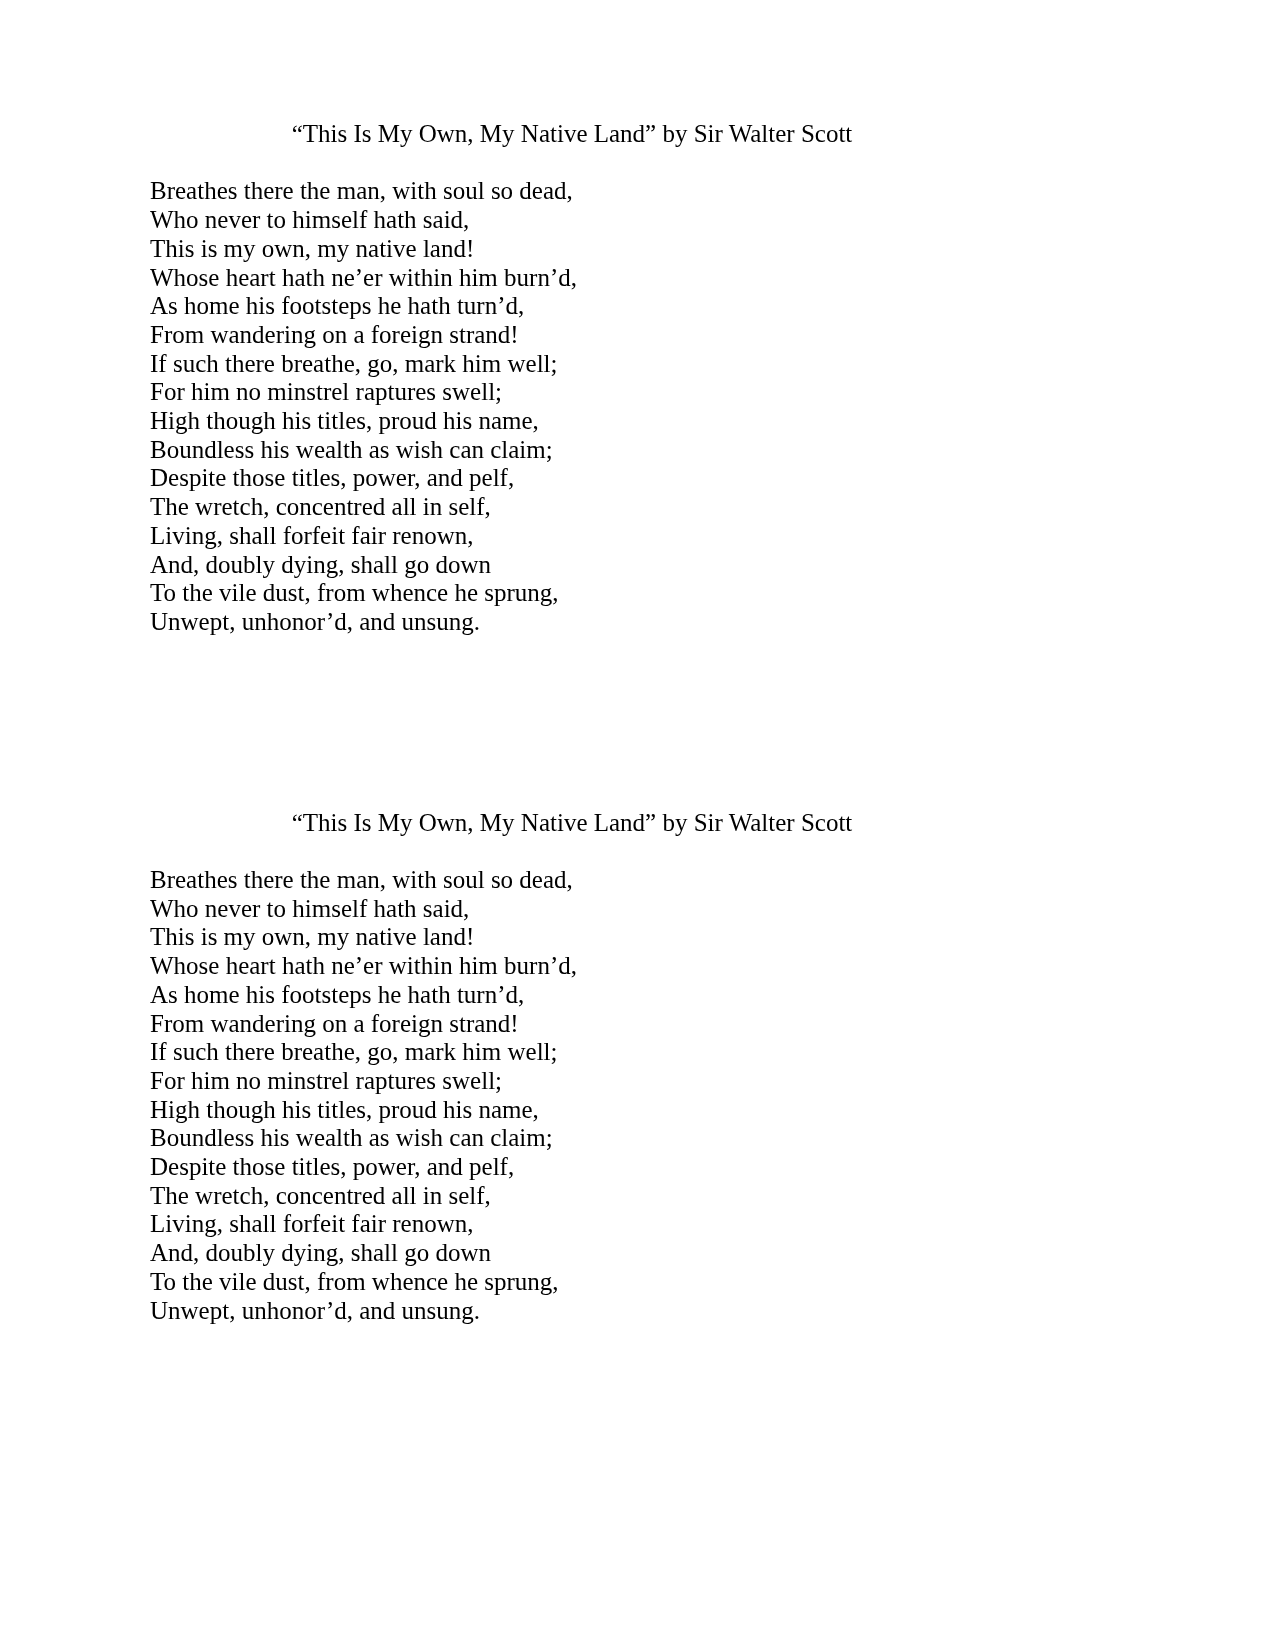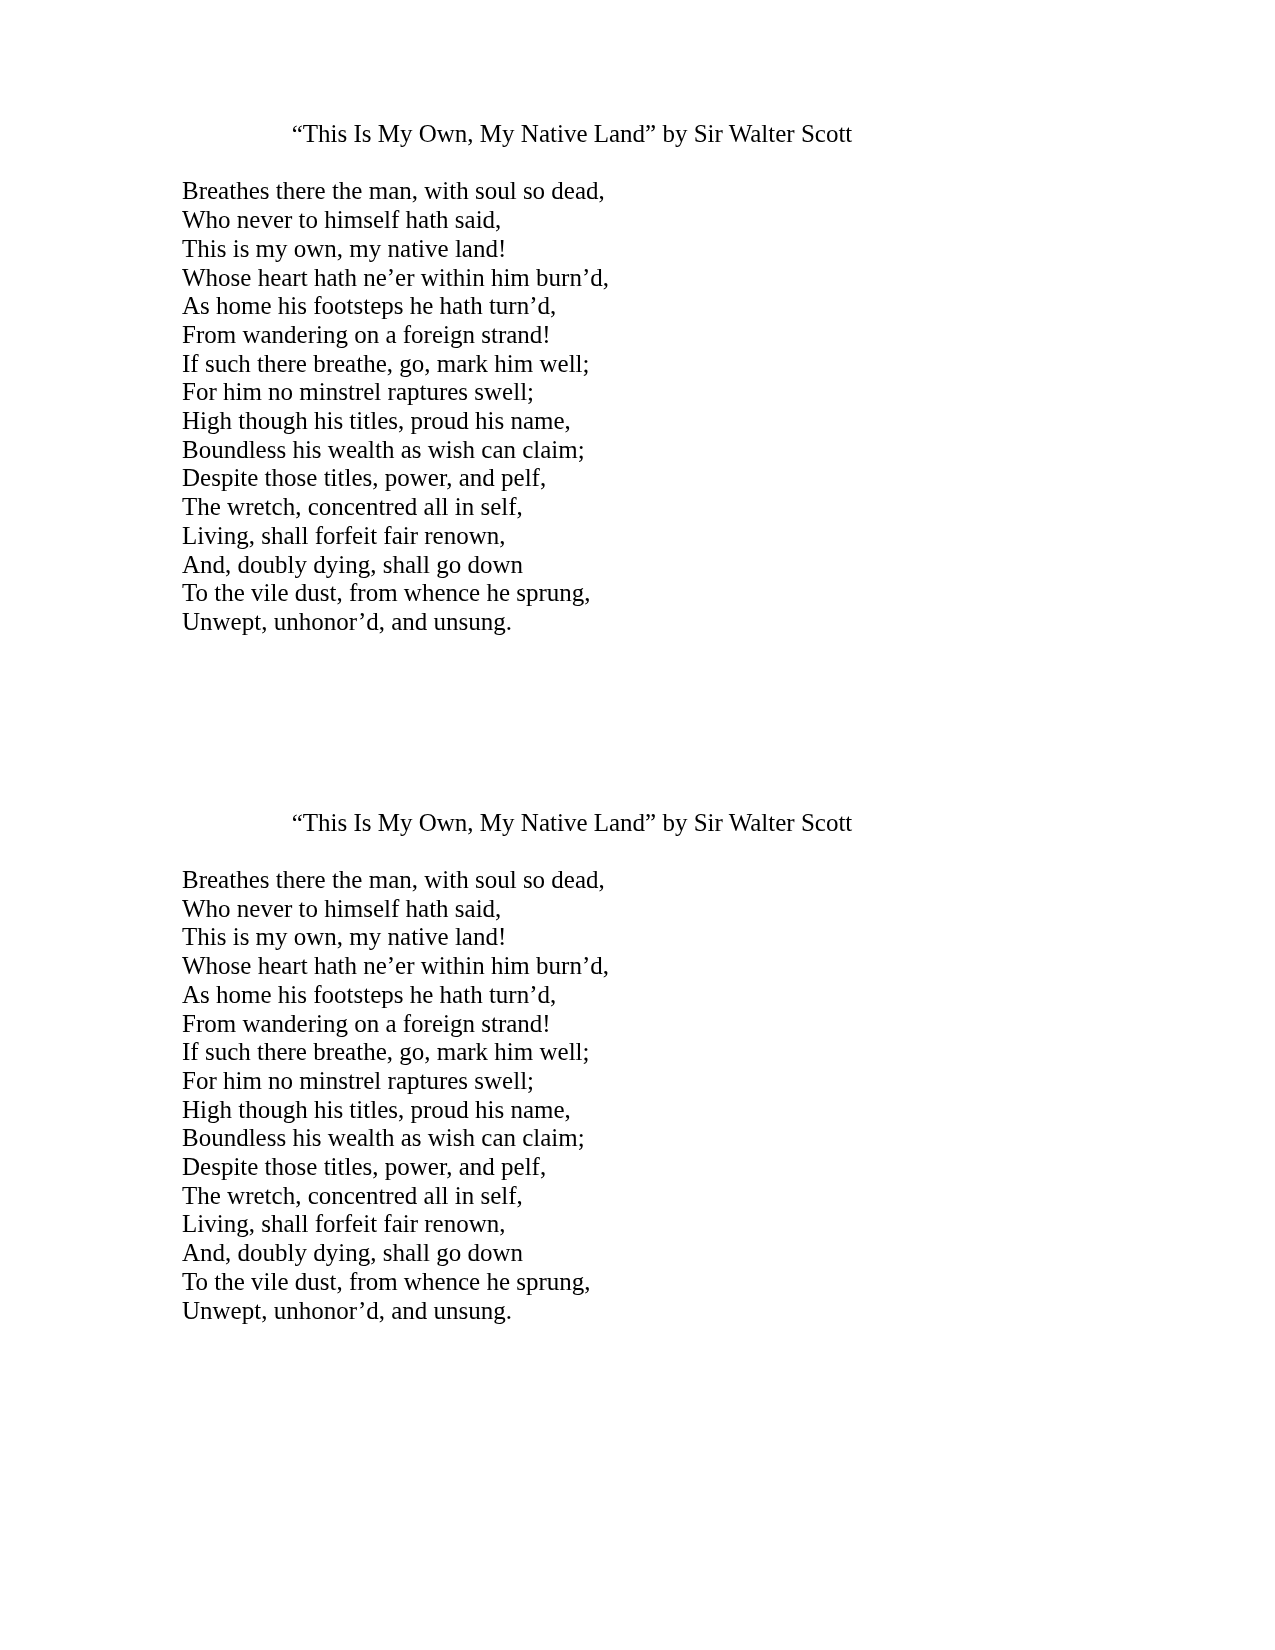--- a/index.html
+++ b/index.html
@@ -28,21 +28,20 @@
     white-space: pre;
   }
   .blank-line {
     height: 28.7px;
   }
   .section-gap {
     height: 172px;
   }
   .poem-line {
     white-space: pre;
-    margin-left: 32px;
   }
 </style>
 </head>
 <body>
 
 <div class="page">
 
   <section>
     <div class="poem-title">“This Is My Own, My Native Land” by Sir Walter Scott</div>
     <div class="blank-line"></div>

